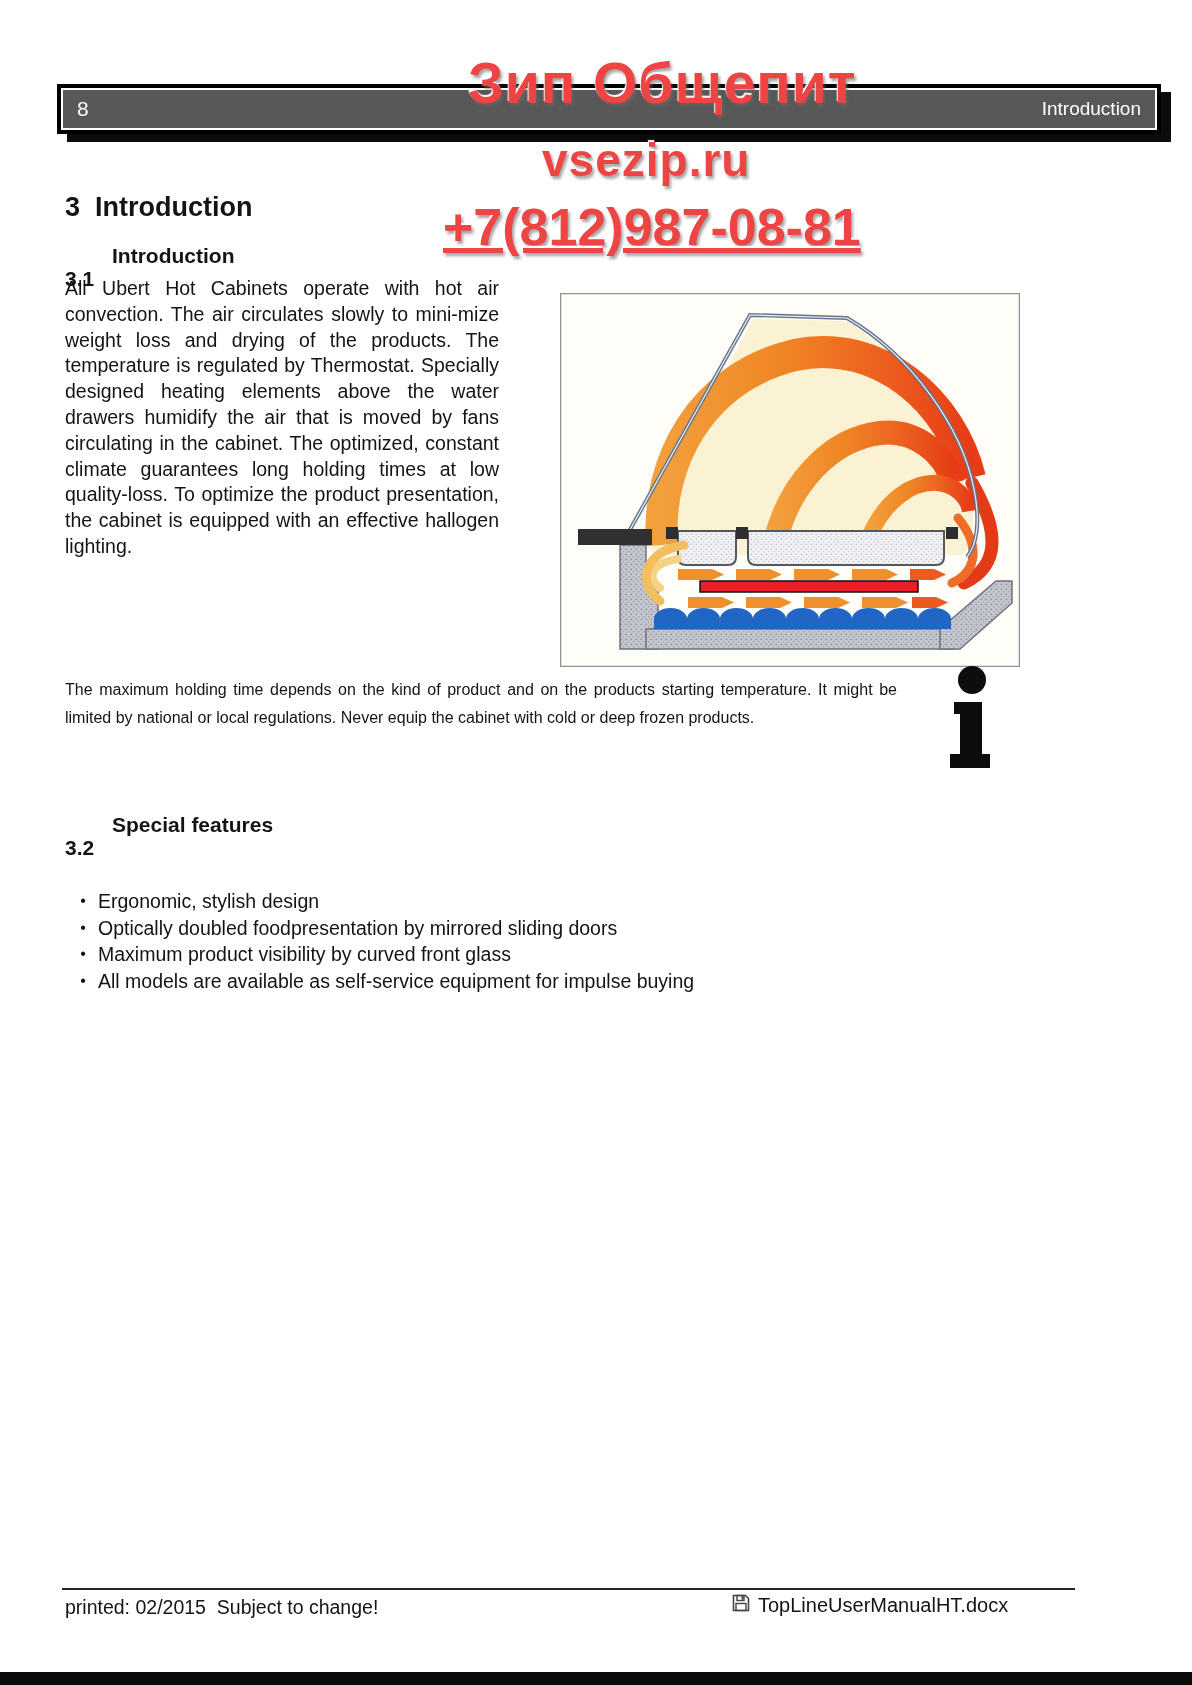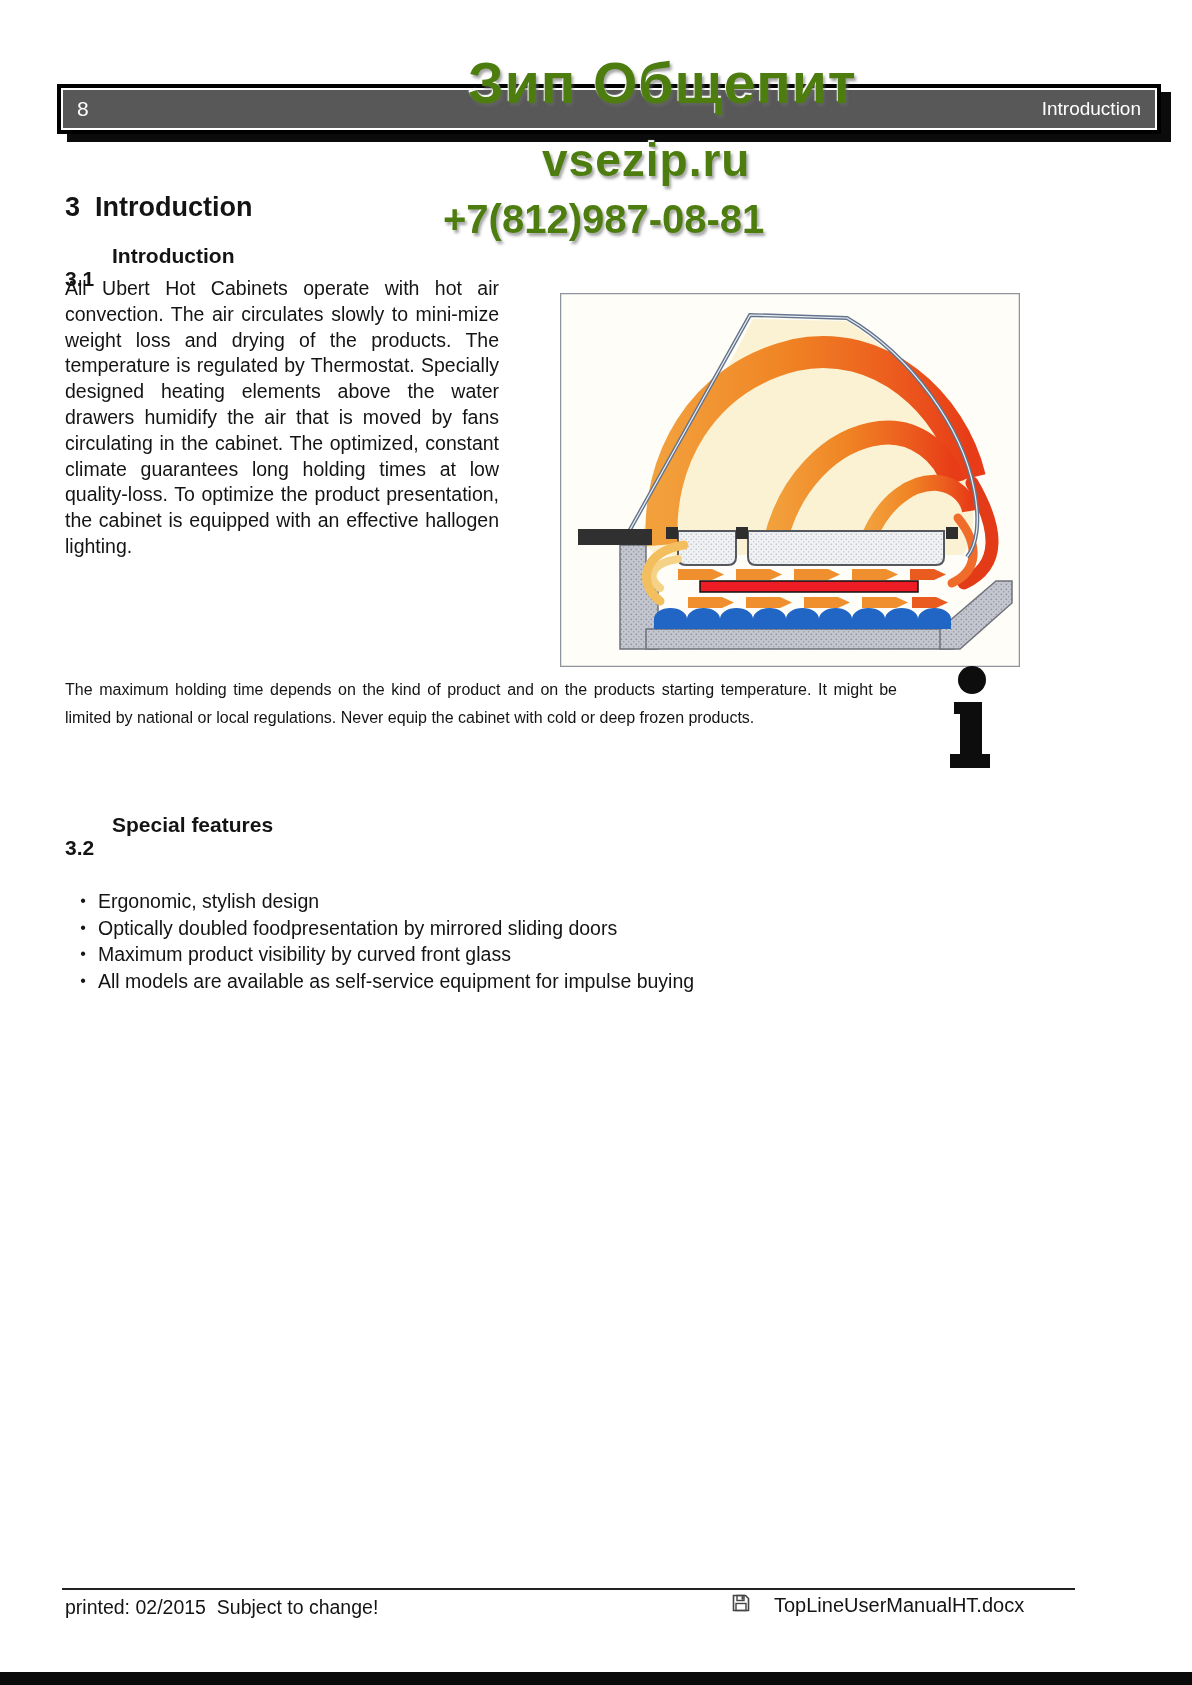--- a/index.html
+++ b/index.html
@@ -9,25 +9,25 @@
   
   .hdr{position:absolute;left:57px;top:84px;width:1104px;height:50px;background:#000;
        padding:4px;box-sizing:border-box;box-shadow:10px 8px 0 #0b0b0b;z-index:1;}
   .hdr-inner{width:100%;height:100%;background:#585858;border:2px solid #ffffff;
        box-sizing:border-box;display:flex;justify-content:space-between;align-items:center;
        padding:0 14px;color:#ffffff;}
   .hdr-num{font-size:21px;}
   .hdr-title{font-size:19px;}
 
   
-  .wm{position:absolute;font-weight:bold;color:#4d7c0f;white-space:nowrap;z-index:5;
+  .wm{position:absolute;font-weight:bold;color:#ef4444;white-space:nowrap;z-index:5;
       text-shadow:-1px -2px 1px #ffffff, 2px 3px 3px rgba(105,105,105,.6);letter-spacing:1px;}
   #wm1{left:468px;top:50px;font-size:57px;}
   #wm2{left:528px;top:133px;font-size:46px;margin-left:14px;}
-  #wm3{left:443px;top:197px;font-size:40px;letter-spacing:0;}
+  #wm3{left:443px;top:197px;font-size:52px;letter-spacing:0;text-decoration:underline;}
 
   
   .h1{position:absolute;left:65px;top:192px;font-size:27px;font-weight:bold;display:flex;}
   .h1 .no{width:30px;}
   .h2{position:absolute;font-size:21px;font-weight:bold;display:flex;}
   .h2 .no{width:47px;margin-top:23px;}
   #h31{left:65px;top:244px;}
   #h32{left:65px;top:813px;}
   .body-col{position:absolute;left:65px;top:276px;width:434px;font-size:19.5px;
       line-height:25.8px;text-align:justify;}
@@ -41,21 +41,21 @@
 
   
   .fig{position:absolute;left:560px;top:293px;width:460px;height:374px;}
 
   
   .info{position:absolute;left:948px;top:666px;width:44px;height:104px;}
 
   
   .f-line{position:absolute;left:62px;top:1588px;width:1013px;border-top:2px solid #222;}
   .f-left{position:absolute;left:65px;top:1596px;font-size:19.5px;white-space:pre;}
-  .f-right{position:absolute;left:732px;top:1594px;display:flex;align-items:center;gap:24px;
+  .f-right{position:absolute;left:732px;top:1594px;display:flex;align-items:center;gap:8px;
       font-size:20px;}
   .bottom-bar{position:absolute;left:0;top:1672px;width:1192px;height:13px;background:#0a0a0a;}
 </style>
 </head>
 <body>
 
 <div id="page">
 
   <div class="hdr">
     <div class="hdr-inner">

